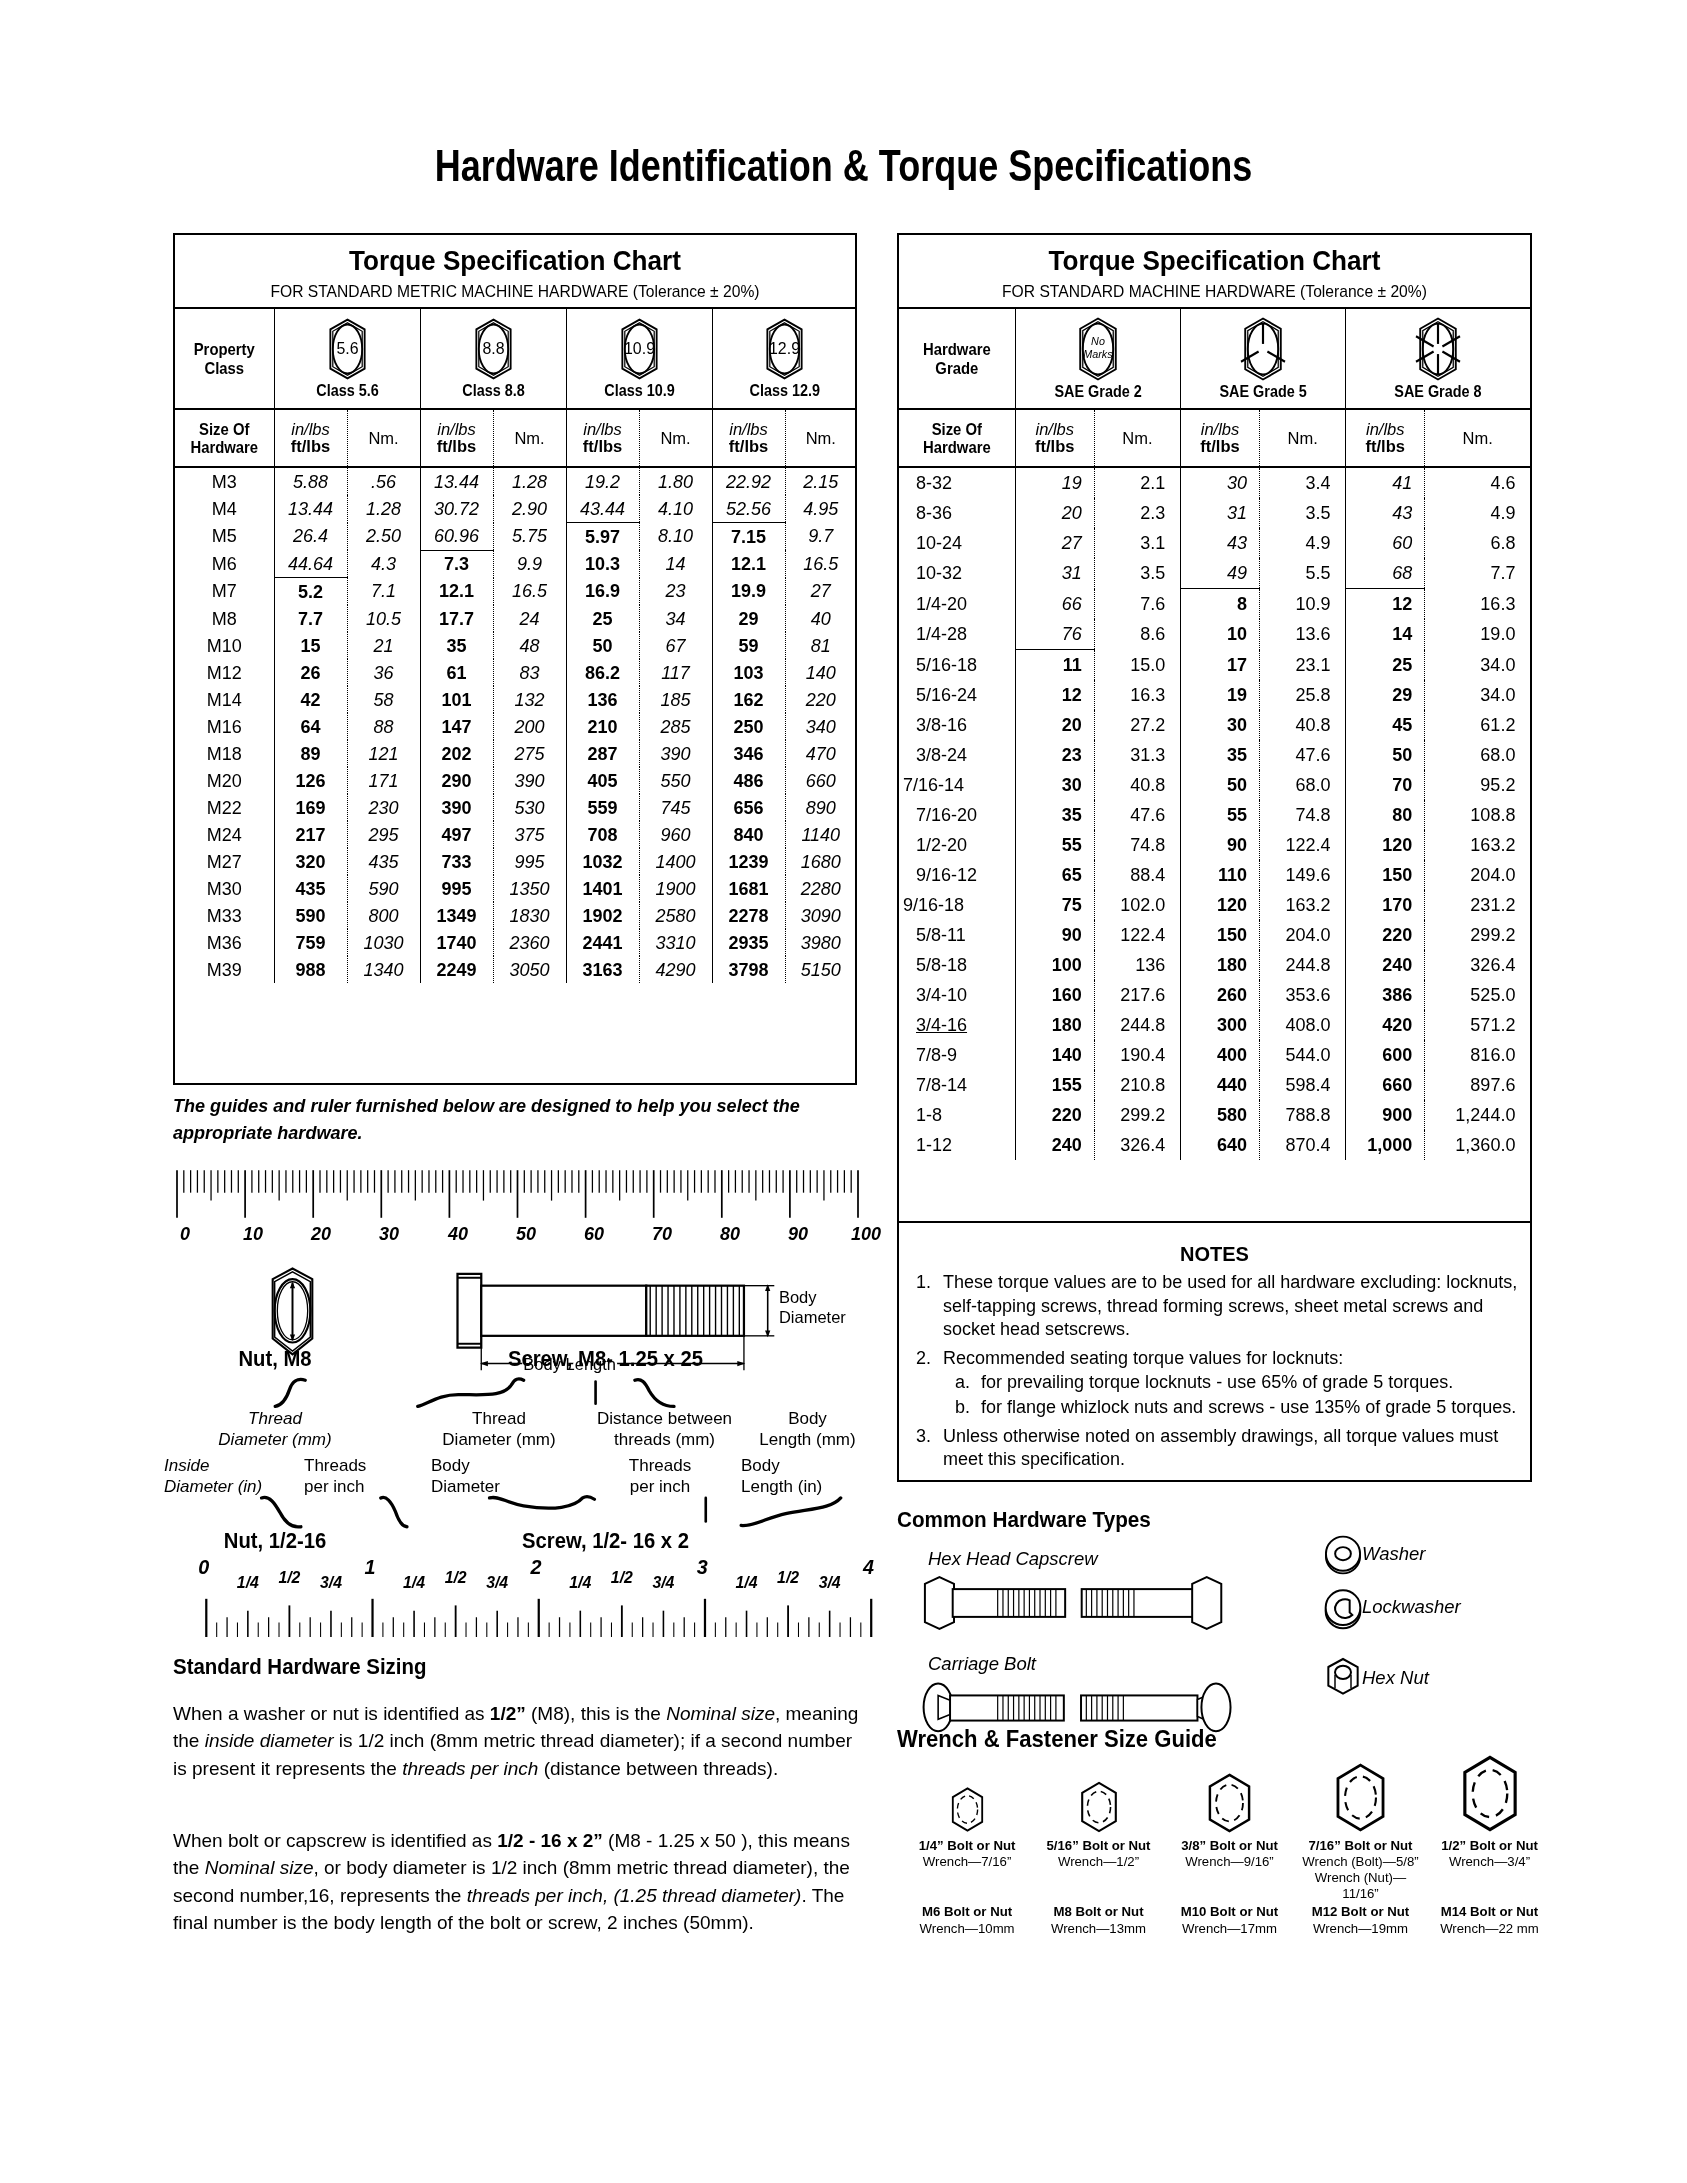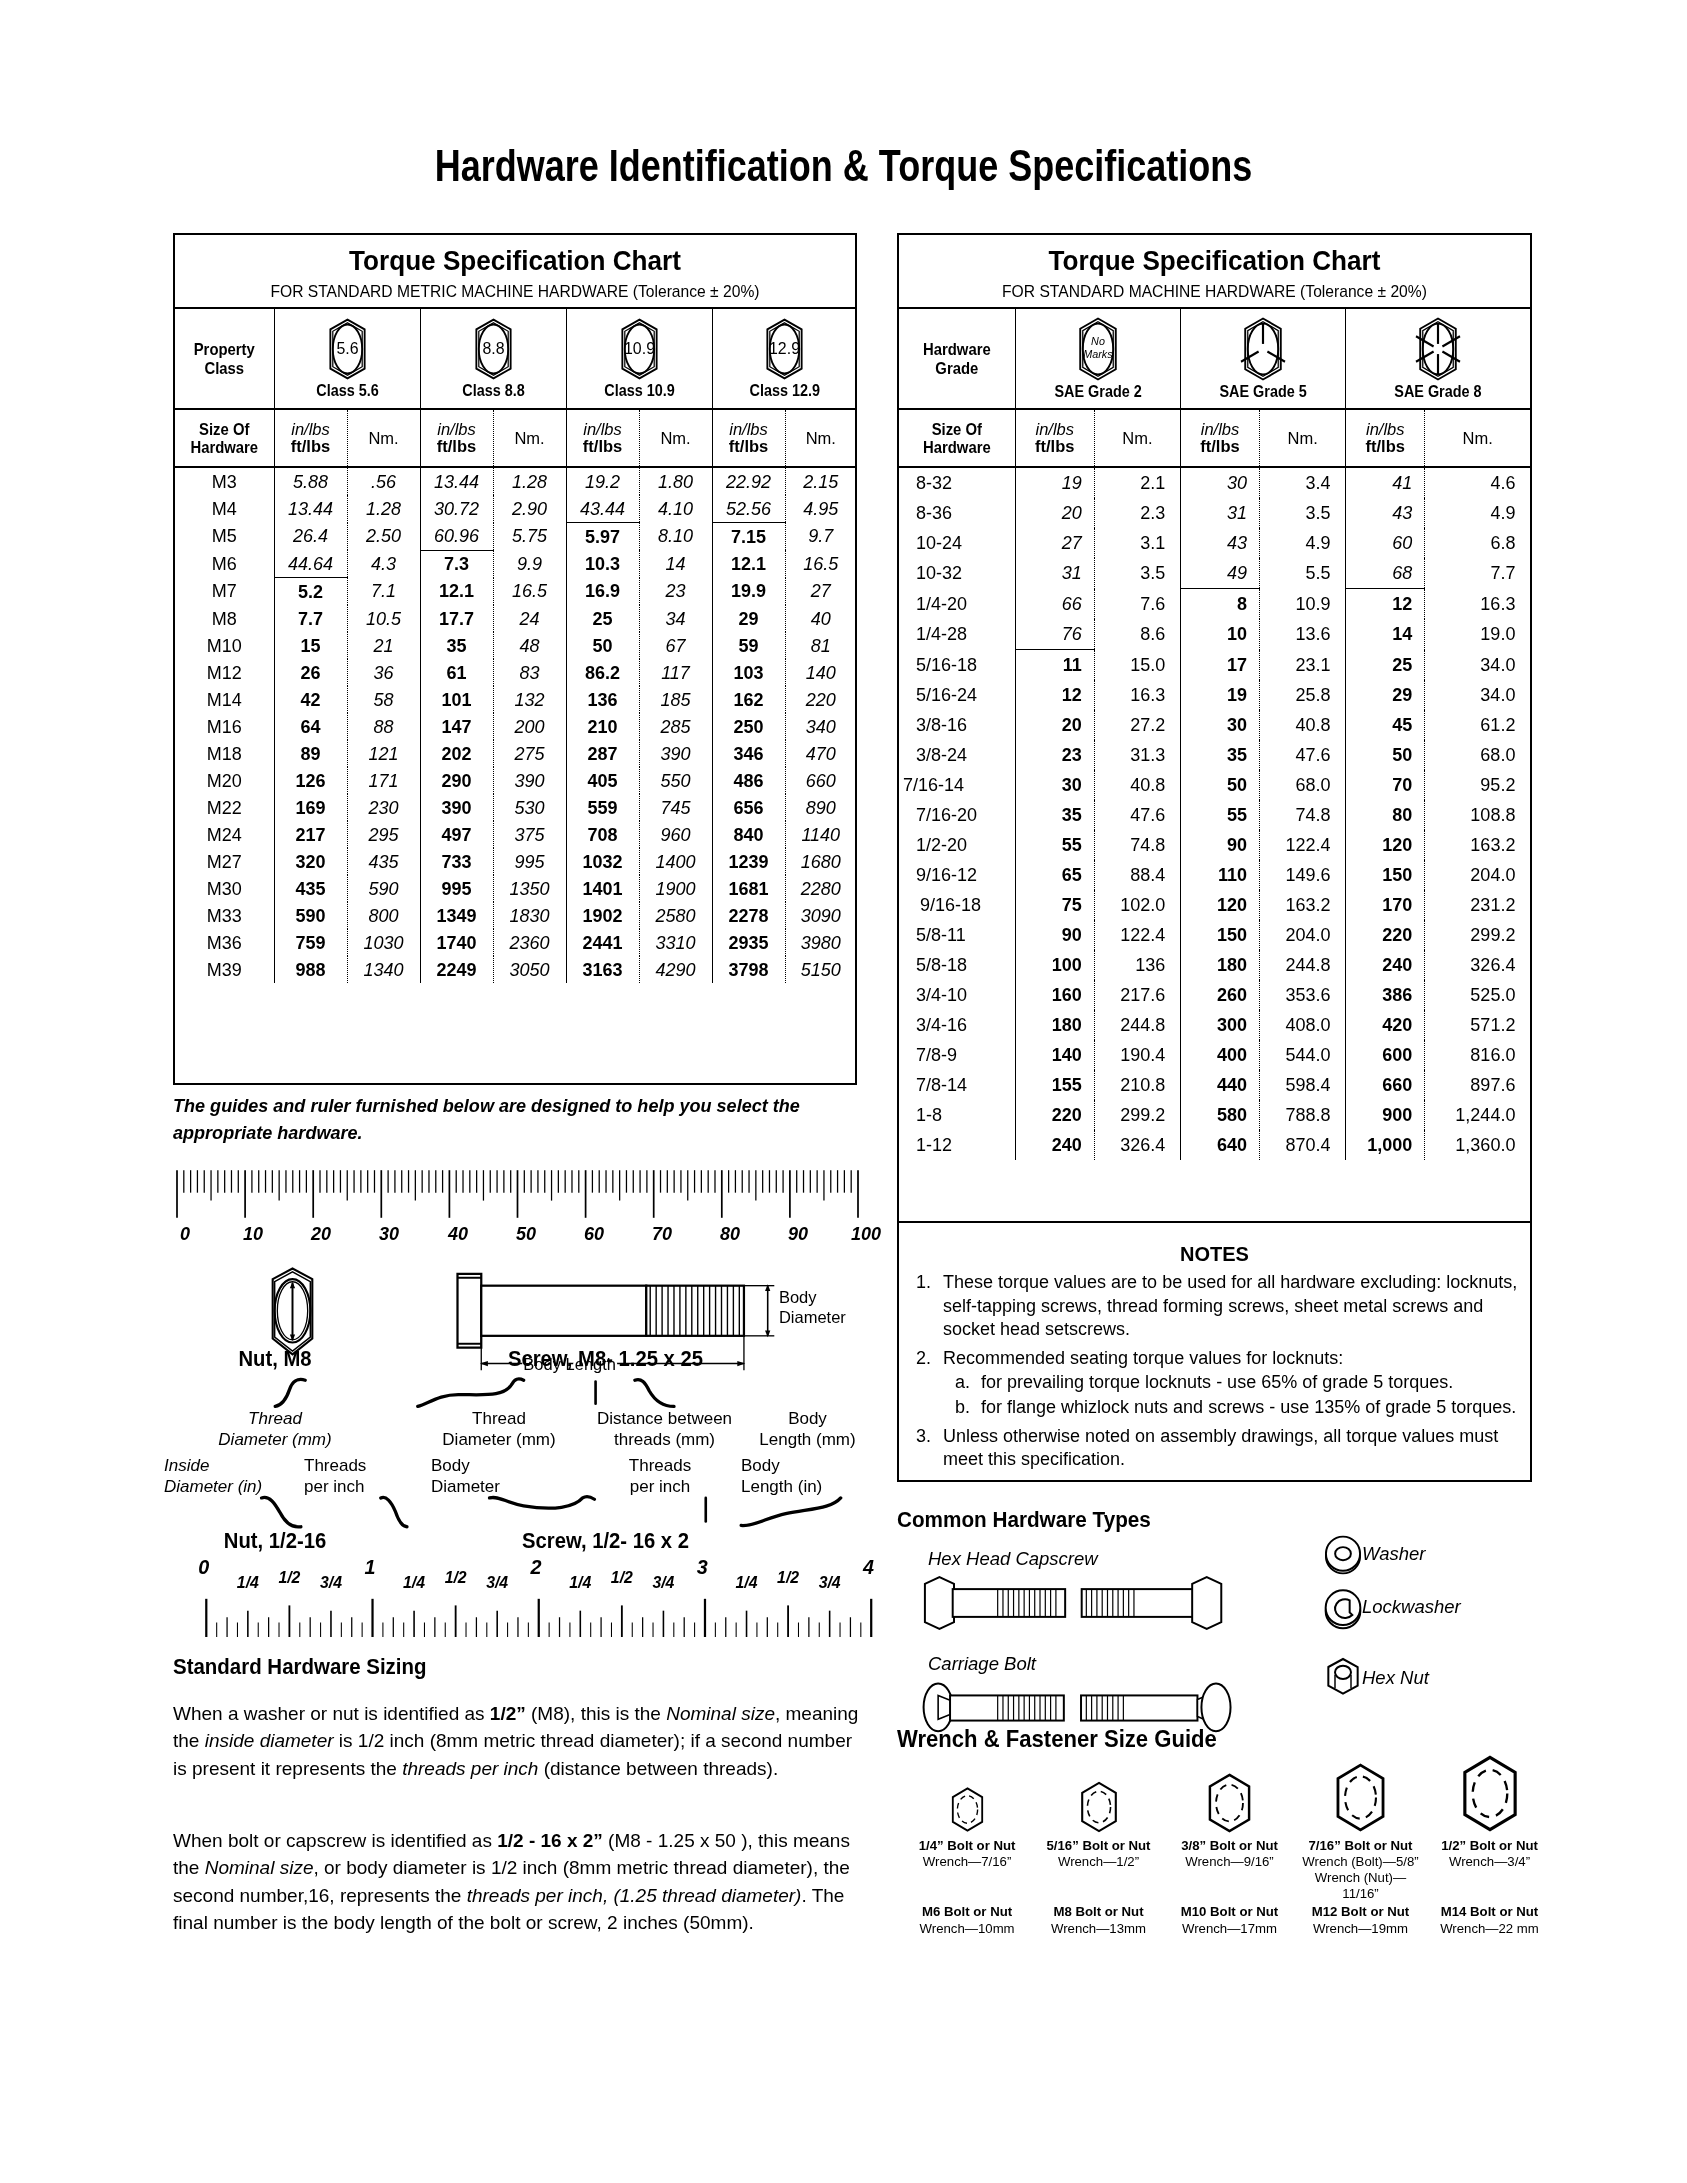--- a/index.html
+++ b/index.html
@@ -648,21 +648,21 @@
           <tr class="ds">
             <td class="sz" style="text-align: left; padding-left: 17px;">9/16-12</td>
             <td class="solidL bd" style="text-align: right; padding-right: 12px;">65</td>
             <td class="dotL" style="text-align: right; padding-right: 14.6px;">88.4</td>
             <td class="solidL bd" style="text-align: right; padding-right: 12px;">110</td>
             <td class="dotL" style="text-align: right; padding-right: 14.6px;">149.6</td>
             <td class="solidL bd" style="text-align: right; padding-right: 12px;">150</td>
             <td class="dotL" style="text-align: right; padding-right: 14.6px;">204.0</td>
           </tr>
           <tr class="ds">
-            <td class="sz" style="text-align: left; padding-left: 21px;">9/16-18</td>
+            <td class="sz" style="text-align: left; padding-left: 4px;">9/16-18</td>
             <td class="solidL bd" style="text-align: right; padding-right: 12px;">75</td>
             <td class="dotL" style="text-align: right; padding-right: 14.6px;">102.0</td>
             <td class="solidL bd" style="text-align: right; padding-right: 12px;">120</td>
             <td class="dotL" style="text-align: right; padding-right: 14.6px;">163.2</td>
             <td class="solidL bd" style="text-align: right; padding-right: 12px;">170</td>
             <td class="dotL" style="text-align: right; padding-right: 14.6px;">231.2</td>
           </tr>
           <tr class="ds">
             <td class="sz" style="text-align: left; padding-left: 17px;">5/8-11</td>
             <td class="solidL bd" style="text-align: right; padding-right: 12px;">90</td>
@@ -684,21 +684,21 @@
           <tr class="ds">
             <td class="sz" style="text-align: left; padding-left: 17px;">3/4-10</td>
             <td class="solidL bd" style="text-align: right; padding-right: 12px;">160</td>
             <td class="dotL" style="text-align: right; padding-right: 14.6px;">217.6</td>
             <td class="solidL bd" style="text-align: right; padding-right: 12px;">260</td>
             <td class="dotL" style="text-align: right; padding-right: 14.6px;">353.6</td>
             <td class="solidL bd" style="text-align: right; padding-right: 12px;">386</td>
             <td class="dotL" style="text-align: right; padding-right: 14.6px;">525.0</td>
           </tr>
           <tr class="ds">
-            <td class="sz" style="text-align: left; padding-left: 17px;">3/4-16</td>
+            <td class="sz" style="text-align: left; padding-left: 17px; text-decoration: underline;">3/4-16</td>
             <td class="solidL bd" style="text-align: right; padding-right: 12px;">180</td>
             <td class="dotL" style="text-align: right; padding-right: 14.6px;">244.8</td>
             <td class="solidL bd" style="text-align: right; padding-right: 12px;">300</td>
             <td class="dotL" style="text-align: right; padding-right: 14.6px;">408.0</td>
             <td class="solidL bd" style="text-align: right; padding-right: 12px;">420</td>
             <td class="dotL" style="text-align: right; padding-right: 14.6px;">571.2</td>
           </tr>
           <tr class="ds">
             <td class="sz" style="text-align: left; padding-left: 17px;">7/8-9</td>
             <td class="solidL bd" style="text-align: right; padding-right: 12px;">140</td>

